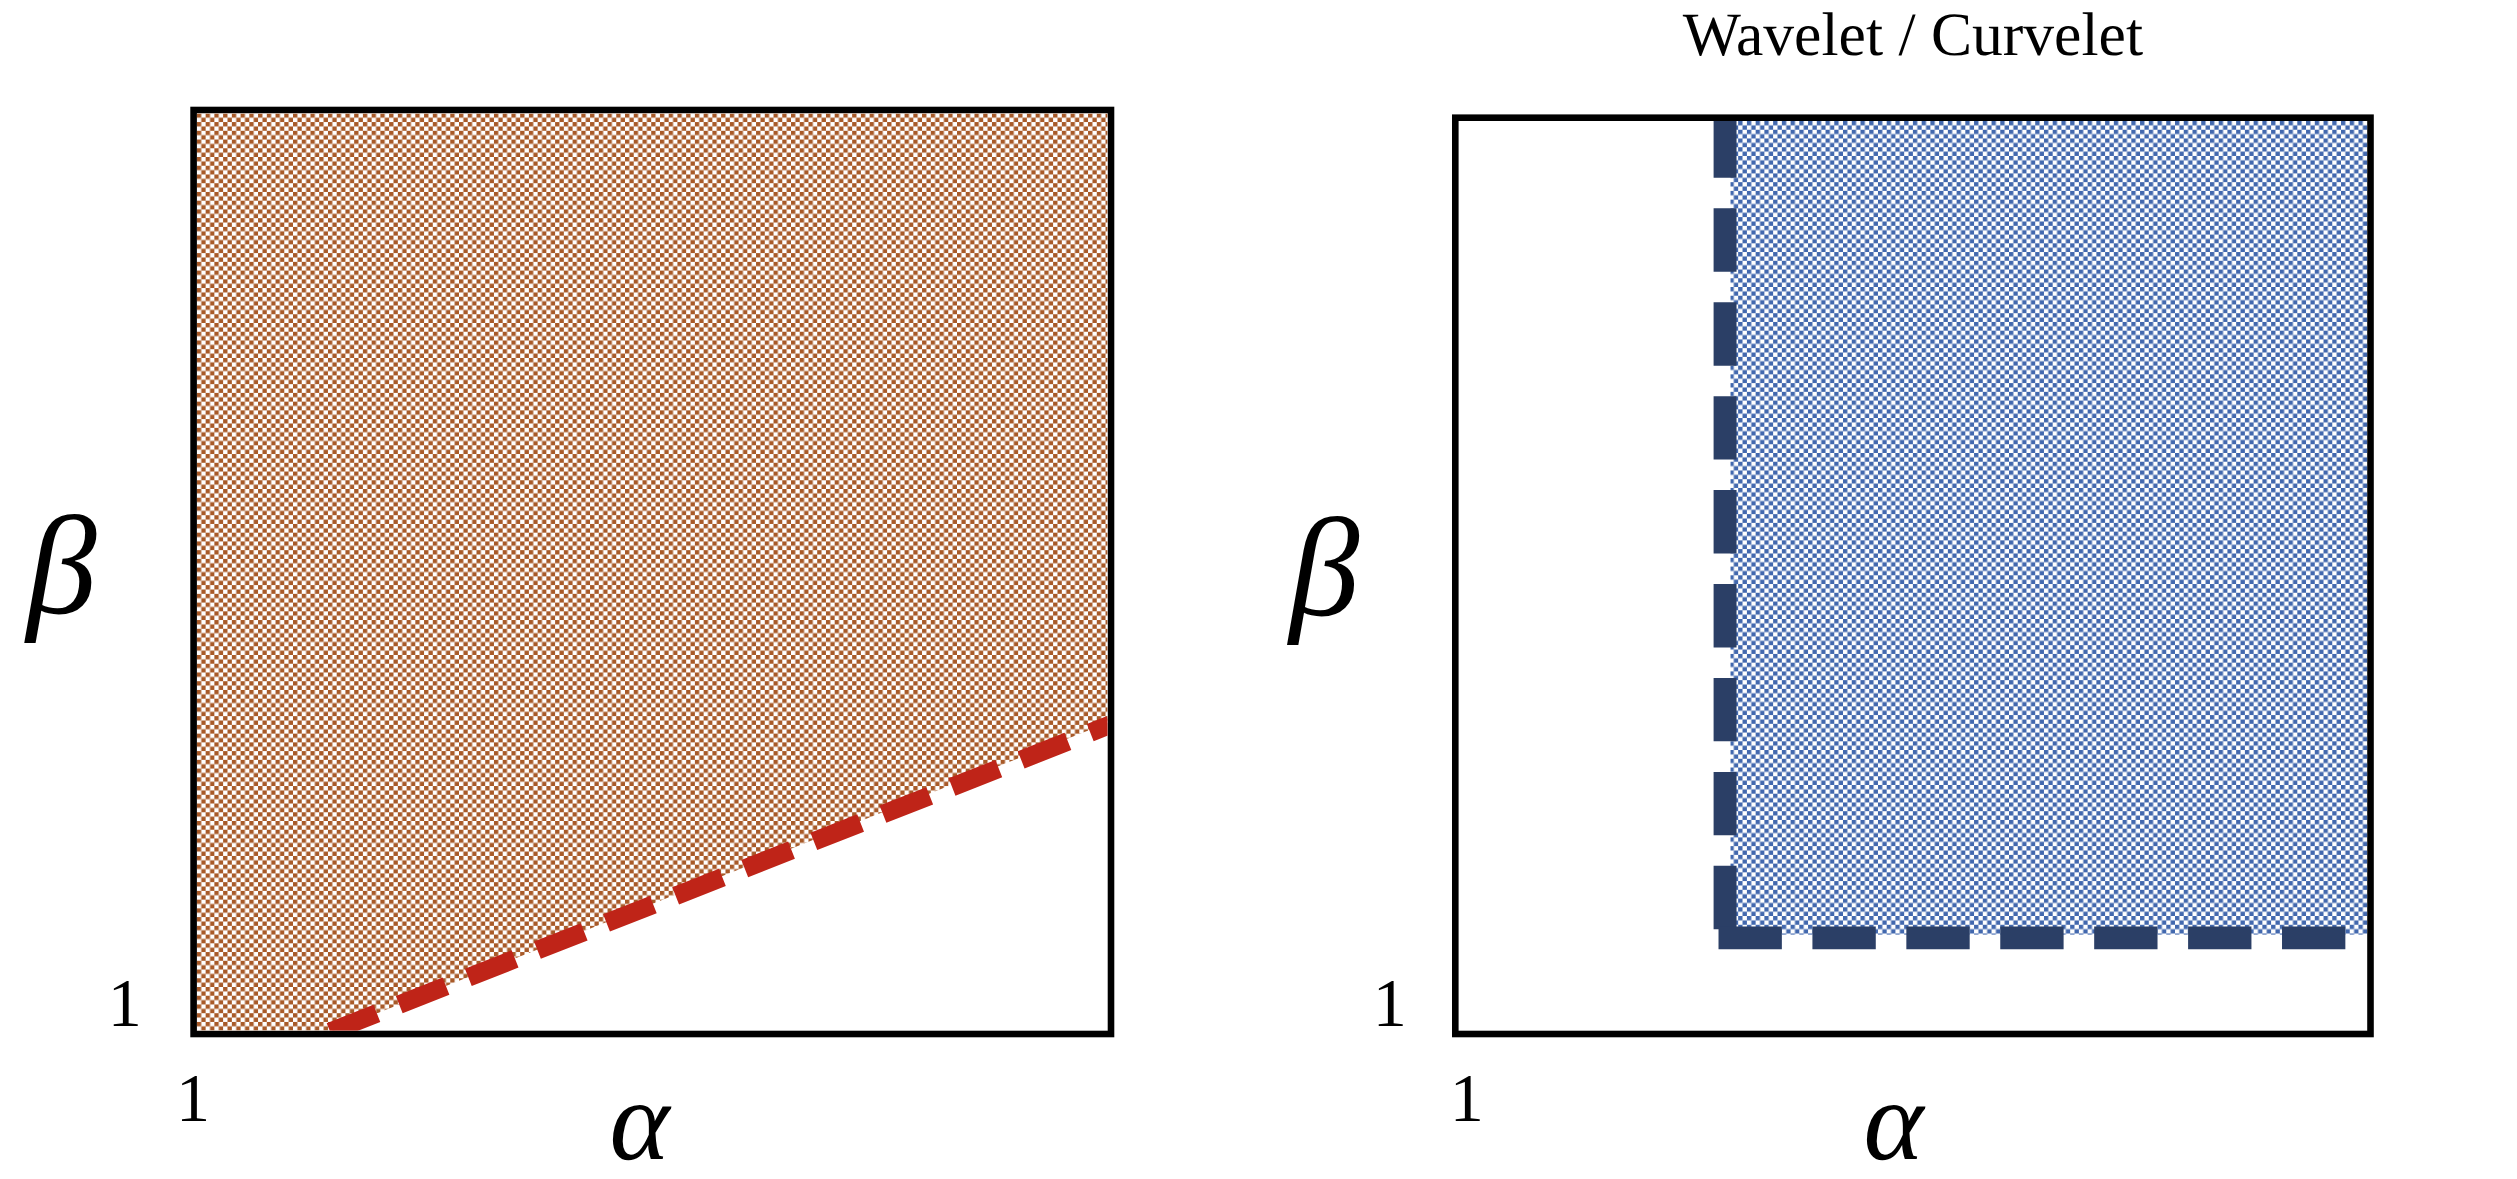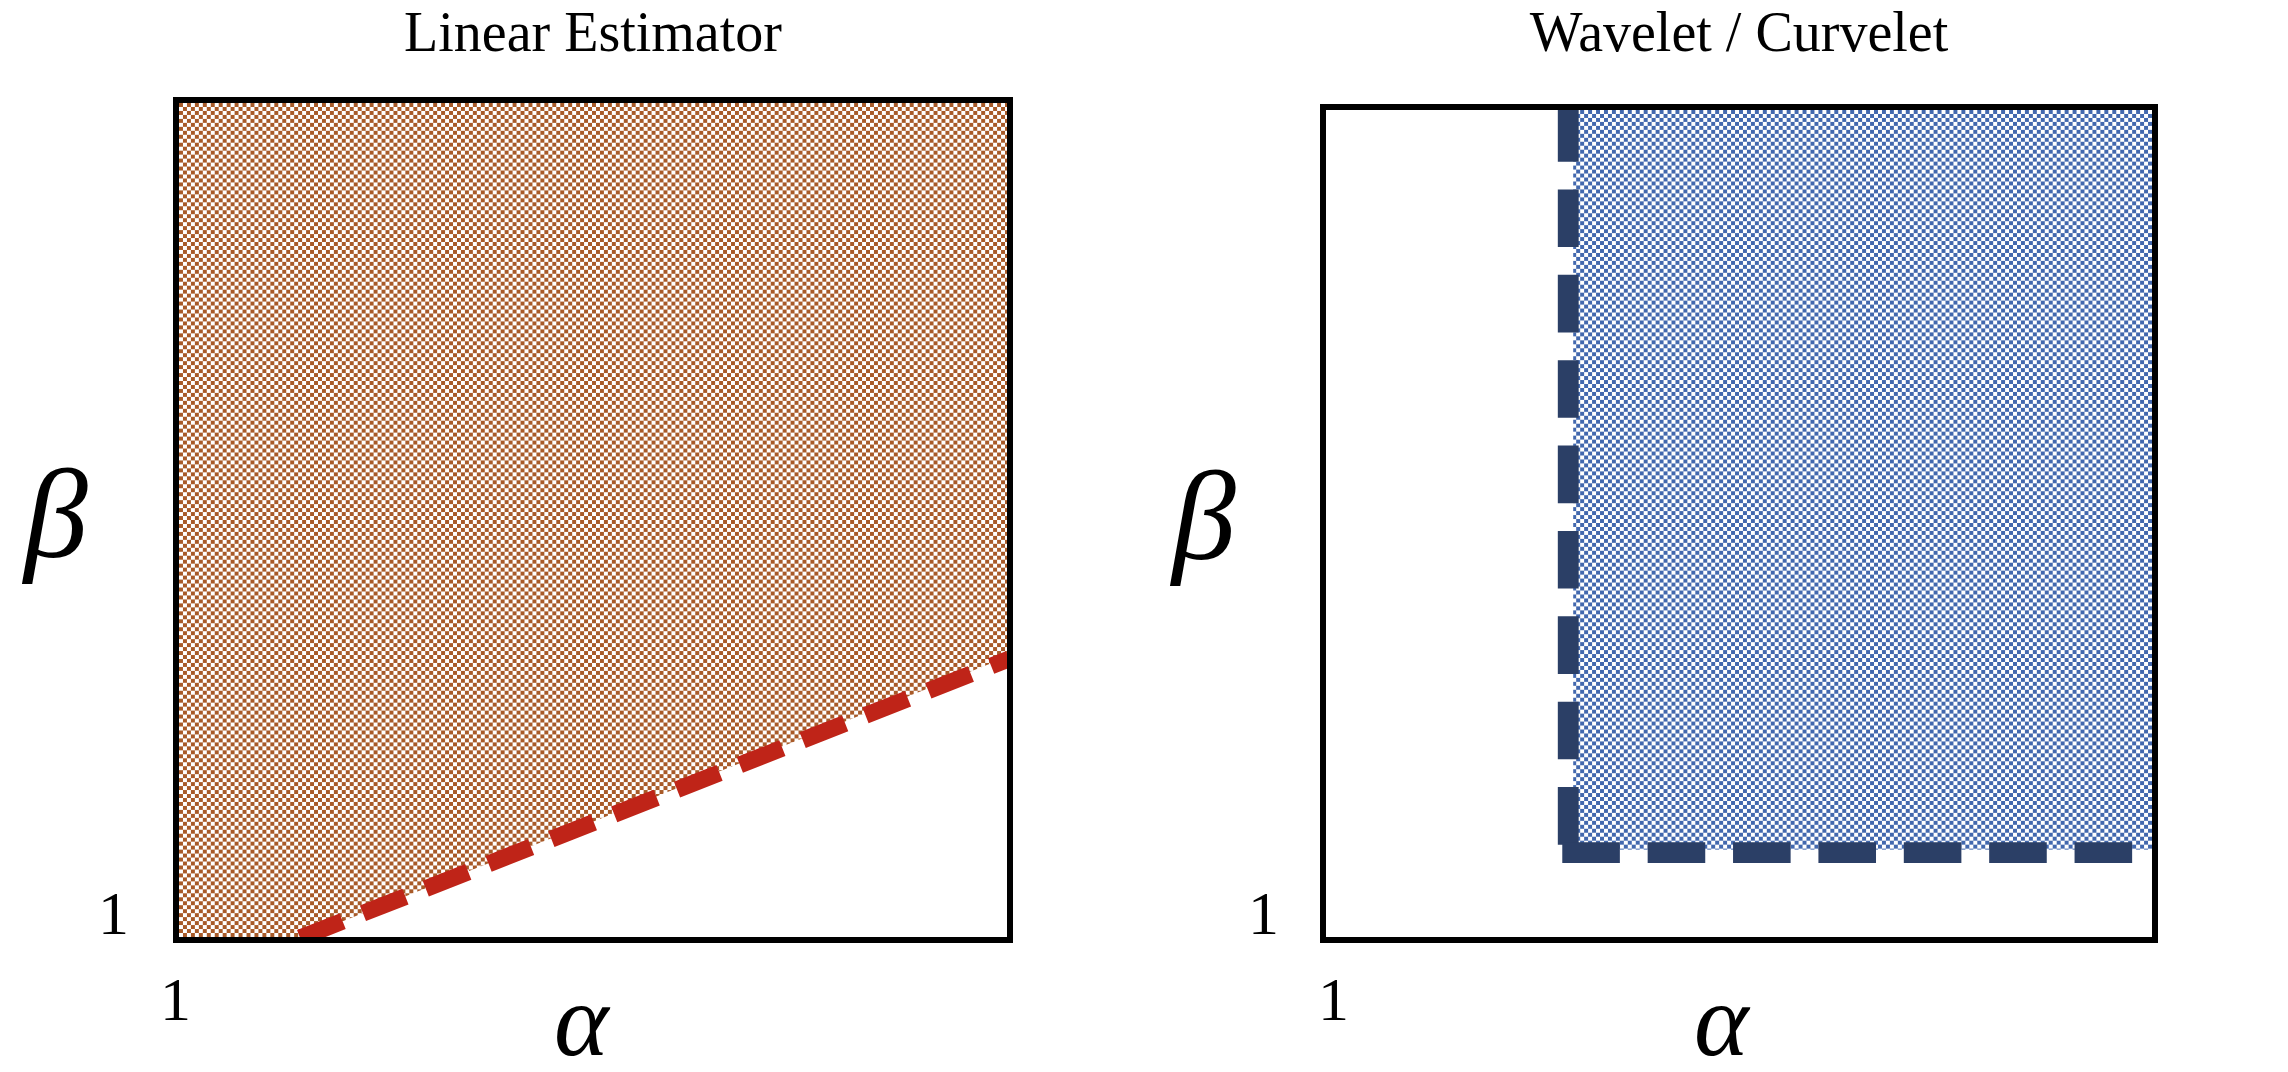--- a/index.html
+++ b/index.html
@@ -76,21 +76,20 @@
 
   svg { display: block; }
 </style>
 </head>
 <body>
 
 <div class="figure">
 
   <div class="panel" style="left:0; top:0; width:1100px; height:1072px;">
 
-    <div class="panel-title" style="left:173px; top:4px; width:840px;">Linear Estimator</div>
 
     <div class="plot-frame" style="left:173px; top:97px; width:840px; height:846px;">
 
       <svg class="region-fill" width="834" height="840" viewBox="0 0 834 840">
         <defs>
           <pattern id="checker-brown" patternUnits="userSpaceOnUse" width="8" height="8">
             <rect x="0" y="0" width="8" height="8" fill="#ffffff"></rect>
             <rect x="0" y="0" width="4" height="4" fill="#A85A28"></rect>
             <rect x="4" y="4" width="4" height="4" fill="#A85A28"></rect>
           </pattern>

